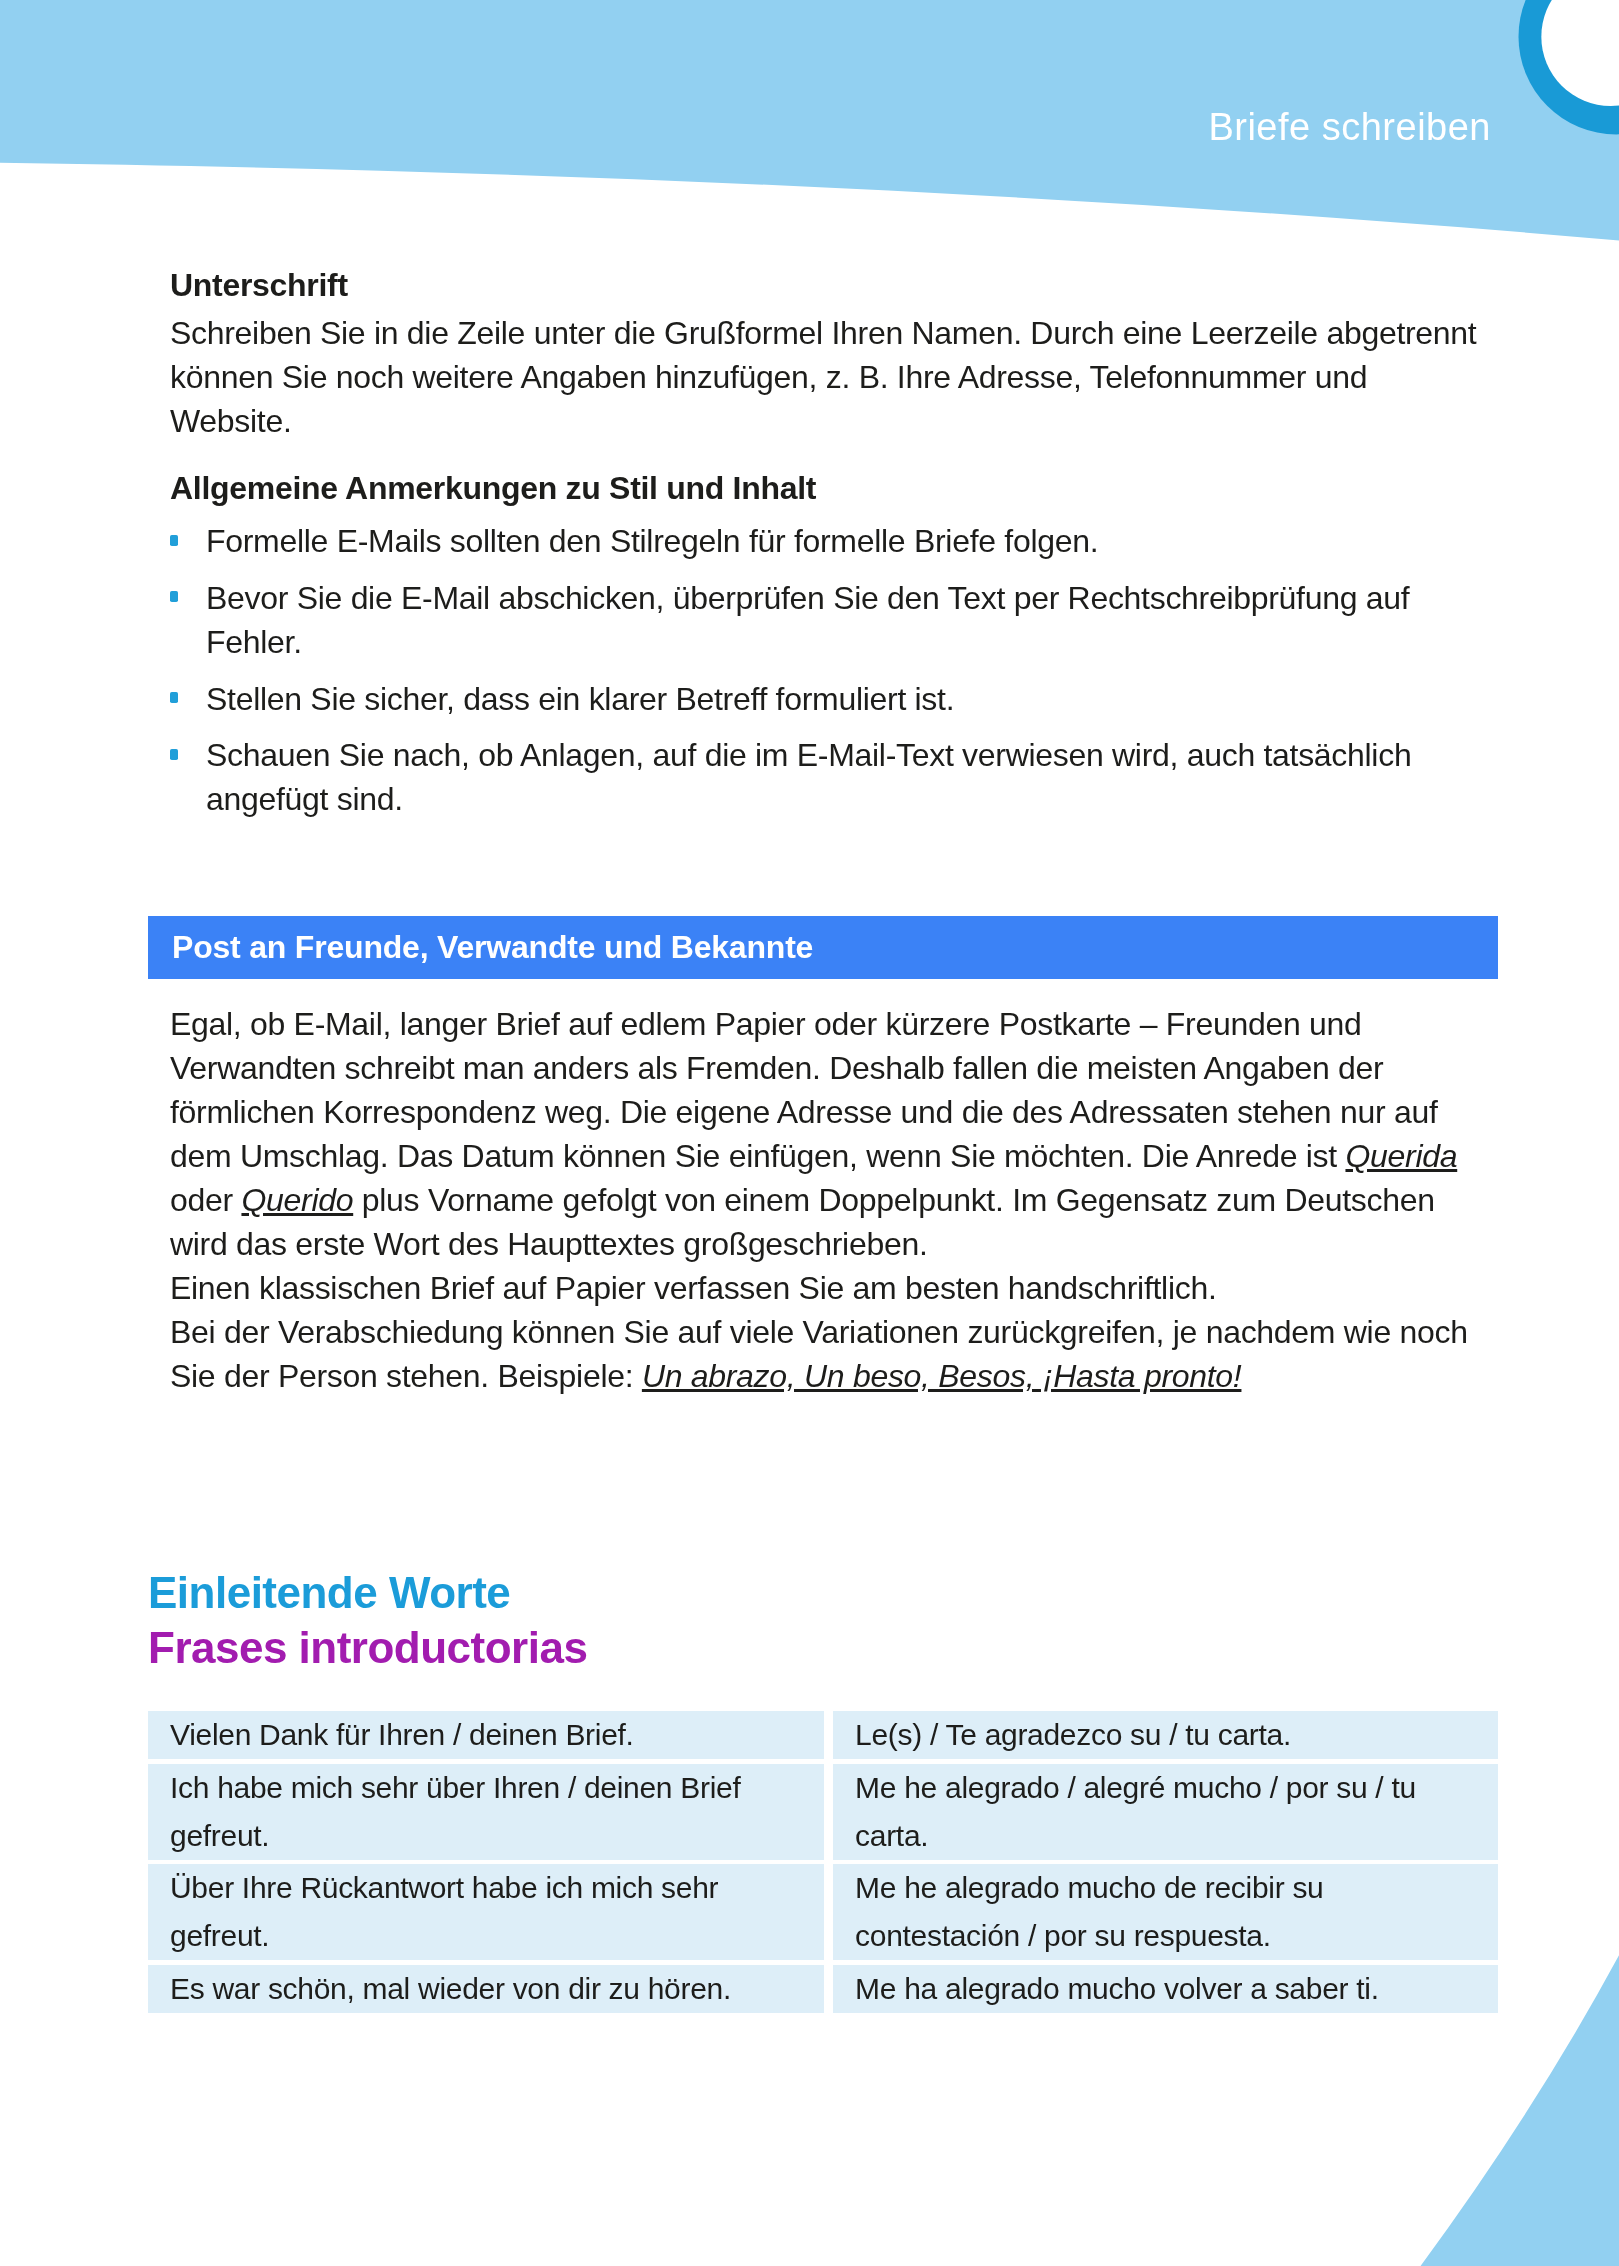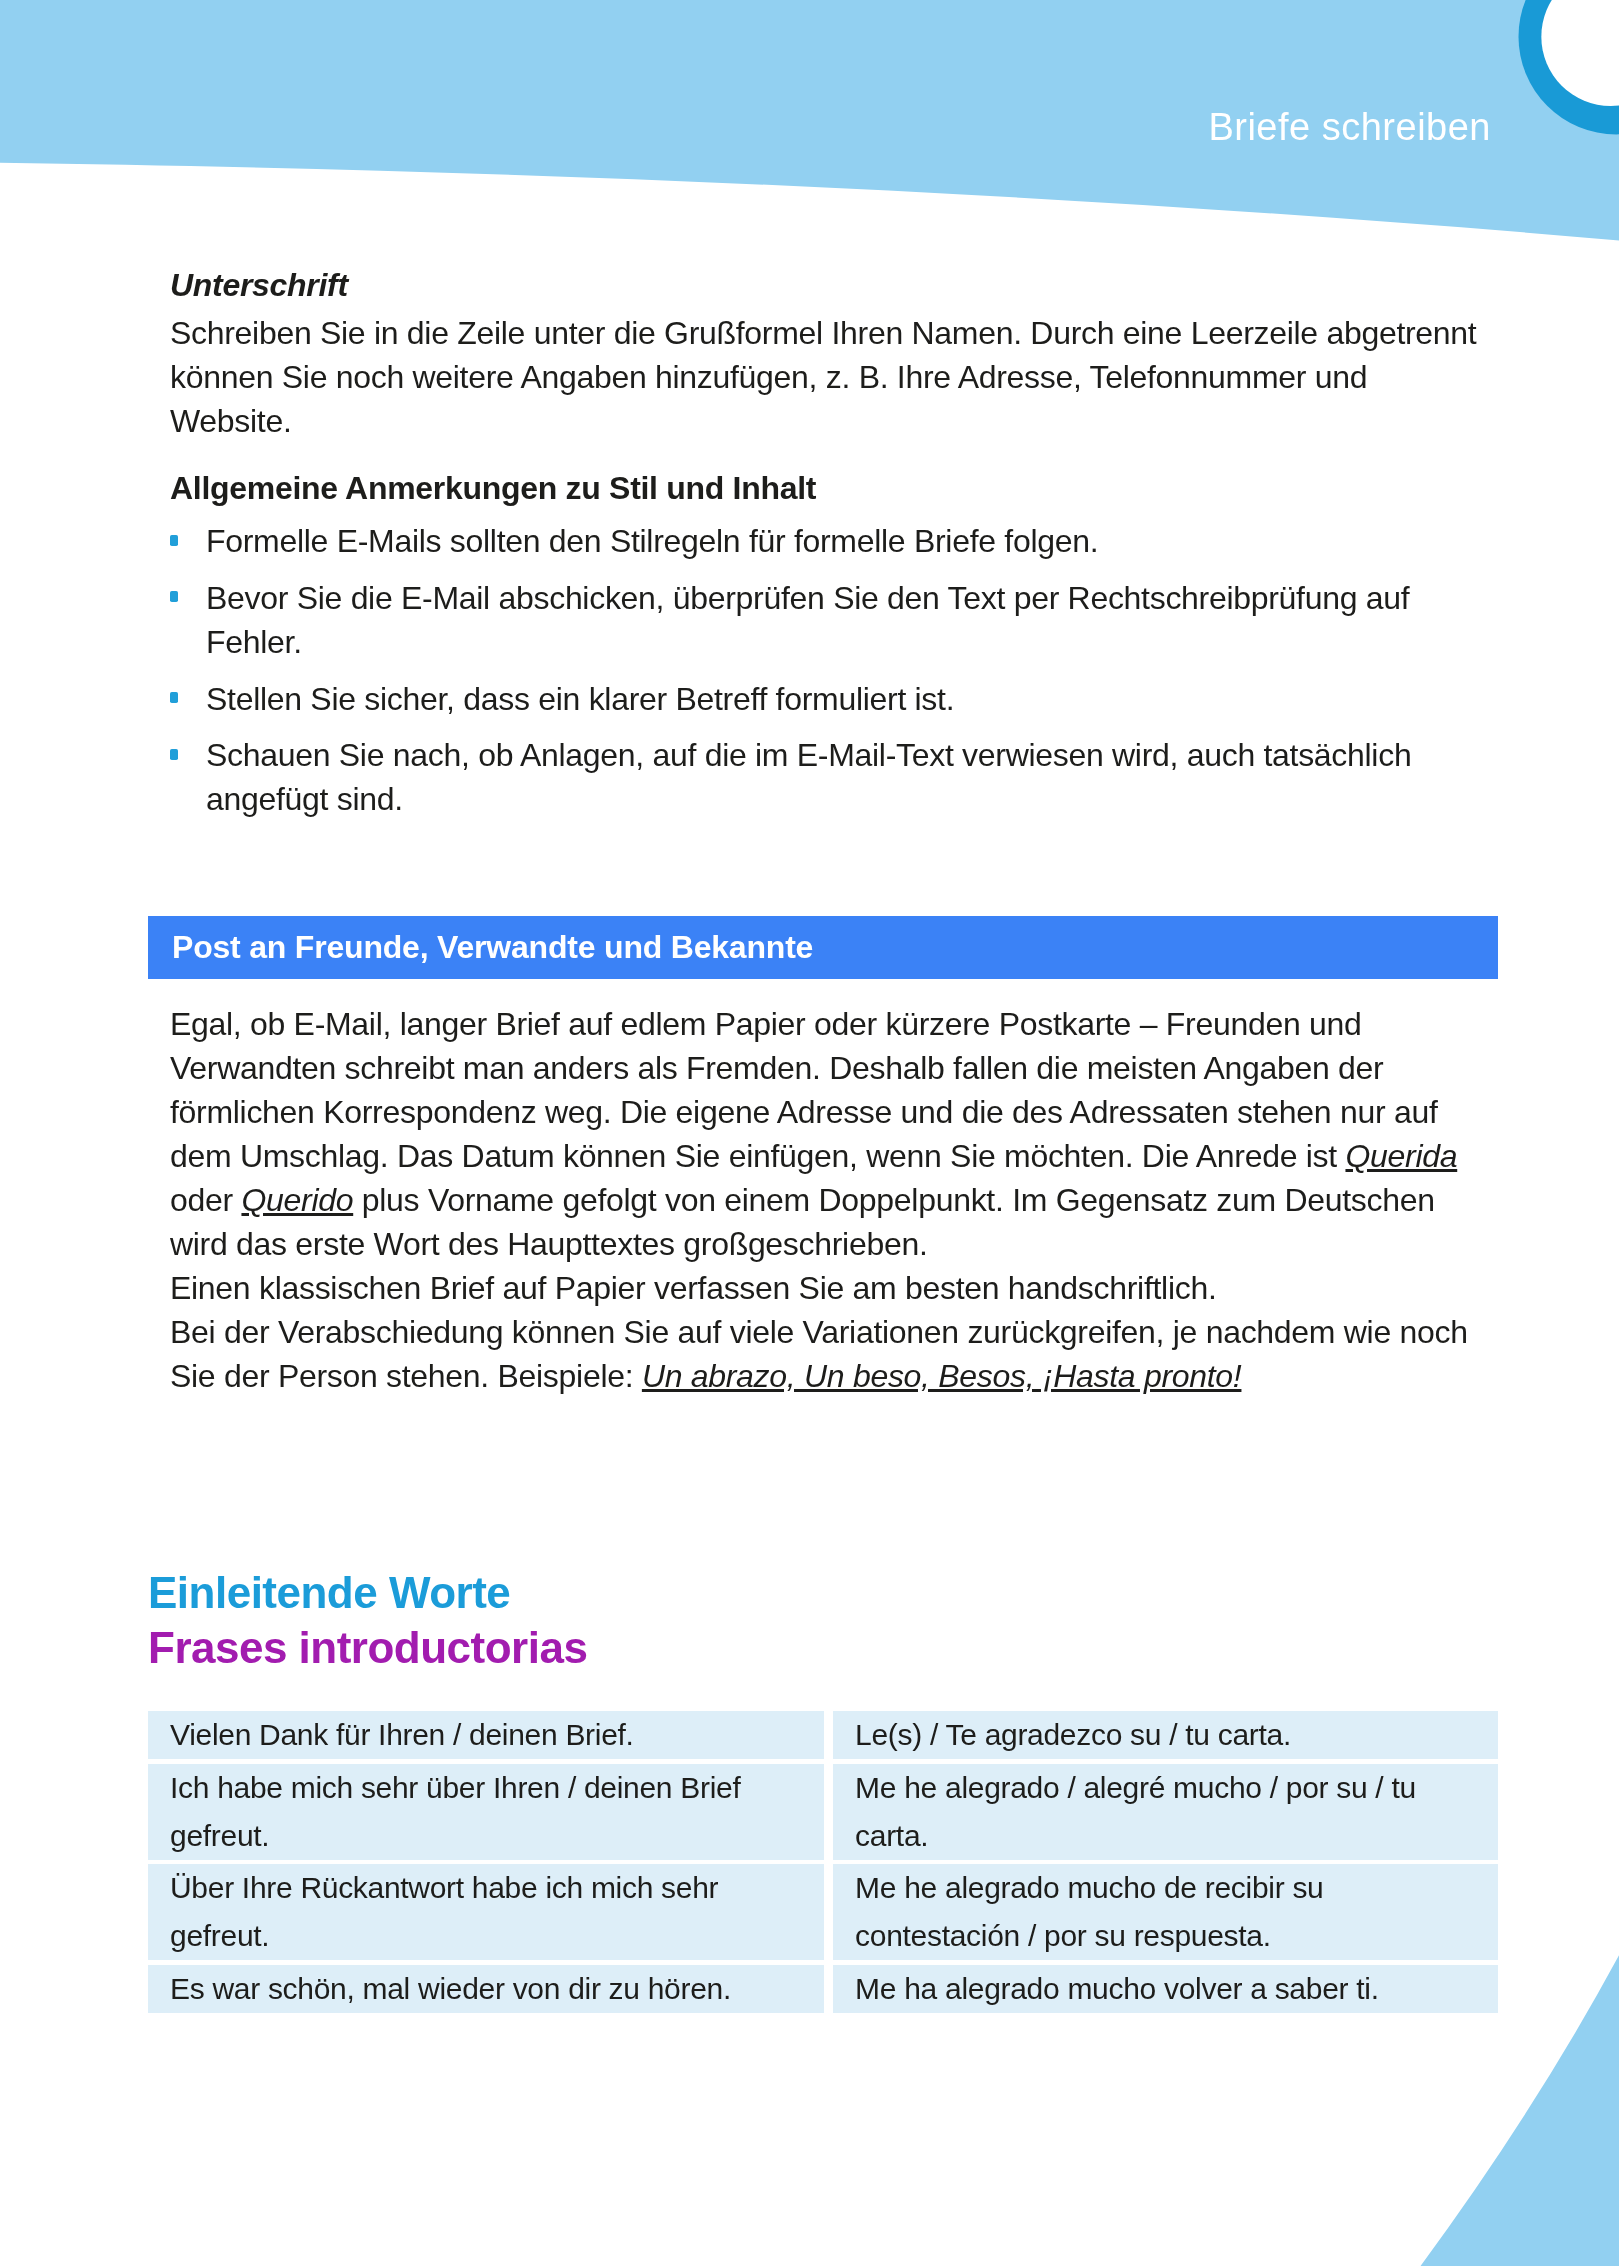--- a/index.html
+++ b/index.html
@@ -70,21 +70,21 @@
 
 <div>
 
   <svg class="header-svg" width="1619" height="256" viewBox="0 0 1772 280">
     <path d="M0,0 H1772 V263 C1100,205 500,185 0,178 Z" fill="#92d0f1"></path>
     <circle cx="1769" cy="40" r="107" fill="#199ad6"></circle>
     <circle cx="1763" cy="40" r="76" fill="#ffffff"></circle>
   </svg>
   <div class="chapter-title">Briefe schreiben</div>
 
-  <div class="h-bold" style="top:267px;font-style:italic;">Unterschrift</div>
+  <div class="h-bold" style="top:267px;">Unterschrift</div>
   <div class="para" style="top:311px;">Schreiben Sie in die Zeile unter die Grußformel Ihren Namen. Durch eine Leerzeile abgetrennt können Sie noch weitere Angaben hinzufügen, z. B. Ihre Adresse, Telefonnummer und Website.</div>
 
   <div class="h-bold" style="top:470px;">Allgemeine Anmerkungen zu Stil und Inhalt</div>
 
   <div class="bullets">
     <div class="bullet-item">
       <span class="bullet-sq"></span>
       <span>Formelle E-Mails sollten den Stilregeln für formelle Briefe folgen.</span>
     </div>
     <div class="bullet-item">

